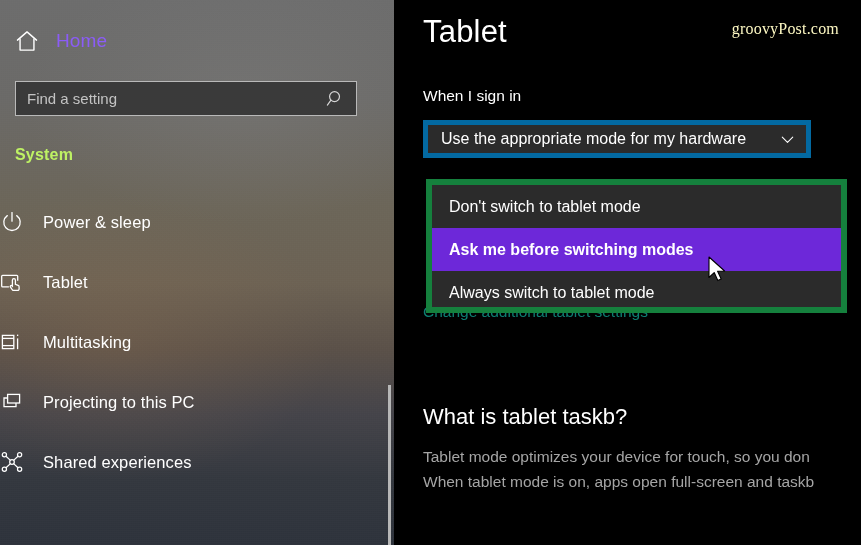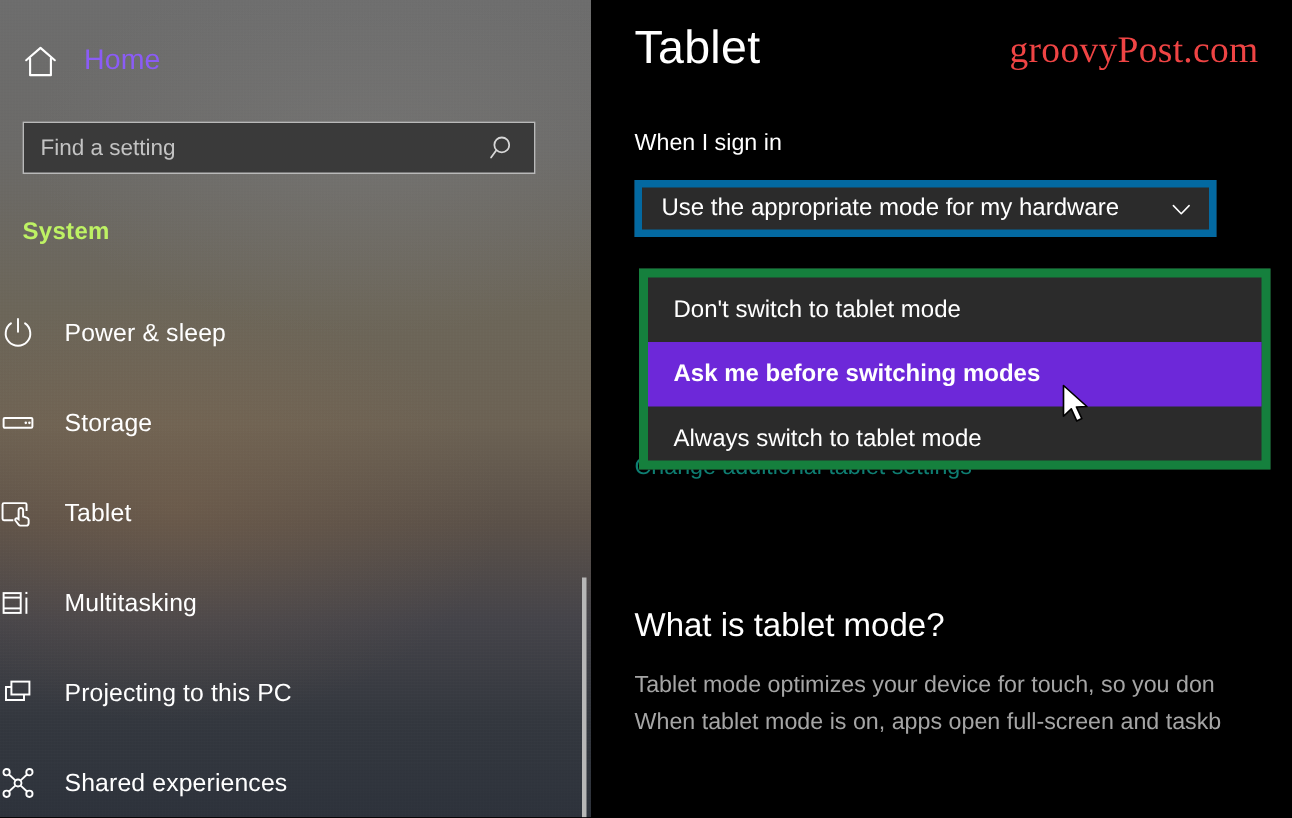--- a/index.html
+++ b/index.html
@@ -106,21 +106,21 @@
     background: #000;
     overflow: hidden;
   }
   .page-title {
     position: absolute; left: 29px; top: 14px;
     color: #fff; font-size: 31px; font-weight: normal;
     letter-spacing: .2px;
   }
   .watermark {
     position: absolute; right: 22px; top: 20px;
-    color: #ef4444; font-size: 25px;
+    color: #fef9c3; font-size: 16px;
     font-family: "Liberation Serif", serif;
     letter-spacing: .2px;
   }
   .field-label {
     position: absolute; left: 29px; top: 87px;
     color: #fff; font-size: 15.5px;
   }
   .combo {
     position: absolute; left: 29px; top: 120px;
     width: 388px; height: 38px;
@@ -215,30 +215,20 @@
         <div class="nav-item">
           <span class="nav-icon">
             <svg viewBox="0 0 24 24" width="24" height="24" fill="none" stroke="#ffffff" stroke-width="1.3" stroke-linecap="round">
               <path d="M7.3 5.6 A8.2 8.2 0 1 0 16.7 5.6"></path>
               <line x1="12" y1="2.6" x2="12" y2="11.2"></line>
             </svg>
           </span>
           <span class="nav-label">Power &amp; sleep</span>
         </div>
 
-        <div class="nav-item">
-          <span class="nav-icon">
-            <svg viewBox="0 0 24 24" width="24" height="24" fill="none" stroke="#ffffff" stroke-width="1.3">
-              <rect x="2.4" y="8.6" width="19.2" height="6.6" rx="0.8"></rect>
-              <circle cx="17.2" cy="11.9" r="0.85" fill="#ffffff" stroke="none"></circle>
-              <circle cx="19.6" cy="11.9" r="0.85" fill="#ffffff" stroke="none"></circle>
-            </svg>
-          </span>
-          <span class="nav-label">Storage</span>
-        </div>
 
         <div class="nav-item">
           <span class="nav-icon">
             <svg viewBox="0 0 24 24" width="24" height="24" fill="none" stroke="#ffffff" stroke-width="1.3">
               <path d="M2.6 5.4 h14.2 a0.9 0.9 0 0 1 0.9 0.9 v4.4 M2.6 5.4 a0.9 0.9 0 0 0 -0.9 0.9 v9.6 a0.9 0.9 0 0 0 0.9 0.9 h6.3"></path>
               <path d="M12.4 10.2 a1.5 1.5 0 0 1 3 0 v4.1 l2.7 1.0 a1.6 1.6 0 0 1 1.0 1.6 v2.0 a1.5 1.5 0 0 1 -1.5 1.5 h-4.0 a1.5 1.5 0 0 1 -1.2 -0.6 l-2.1 -2.8 a1.0 1.0 0 0 1 1.3 -1.4 l0.8 0.6 z" fill="none"></path>
             </svg>
           </span>
           <span class="nav-label">Tablet</span>
         </div>
@@ -301,21 +291,21 @@
       <span class="combo-value">Use the appropriate mode for my hardware</span>
       <span class="combo-chevron">
         <svg viewBox="0 0 24 24" width="17" height="17" fill="none" stroke="#ffffff" stroke-width="1.5" stroke-linecap="round" stroke-linejoin="round">
           <polyline points="4.6,8.6 12,16.2 19.4,8.6"></polyline>
         </svg>
       </span>
     </div>
 
     <a class="link" href="#">Change additional tablet settings</a>
 
-    <div class="helper-title">What is tablet mode?</div>
+    <div class="helper-title">What is tablet taskb?</div>
     <div class="helper-body">Tablet mode optimizes your device for touch, so you don
 When tablet mode is on, apps open full-screen and taskb</div>
   </div>
 
   <div id="dropdown">
     <div class="dd-item">Don't switch to tablet mode</div>
     <div class="dd-item selected">Ask me before switching modes</div>
     <div class="dd-item">Always switch to tablet mode</div>
   </div>
 

